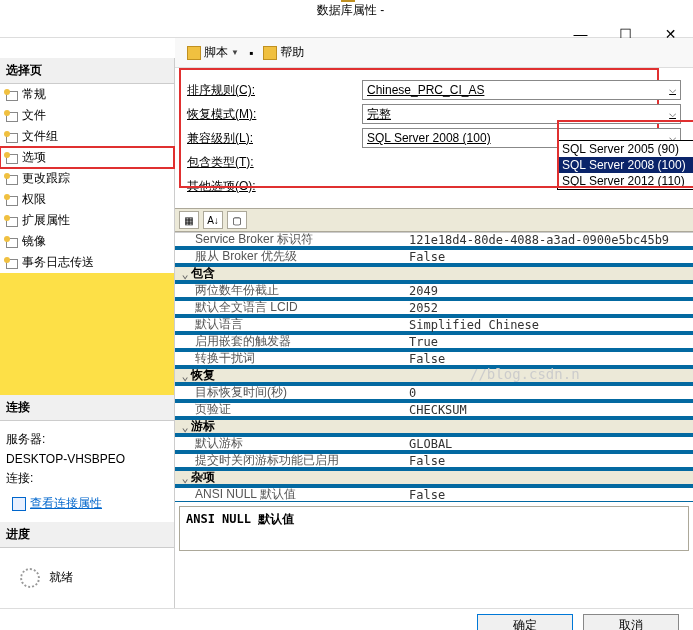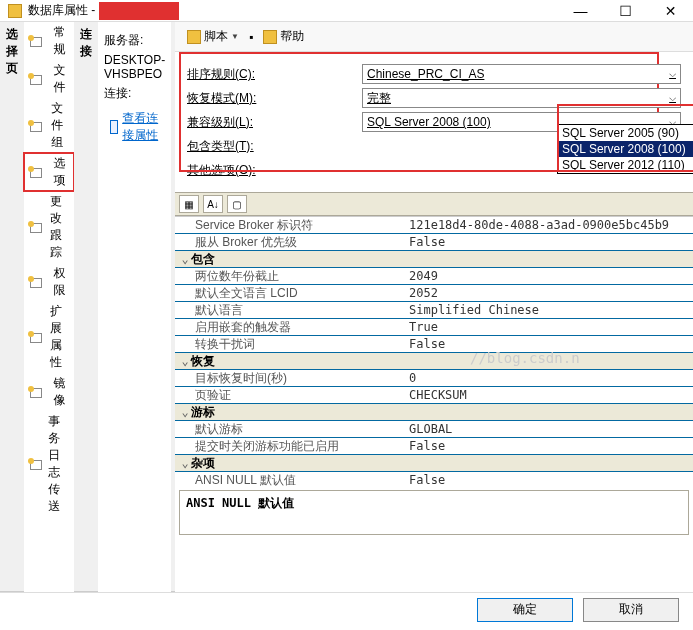--- a/index.html
+++ b/index.html
@@ -1,29 +1,29 @@
 <!DOCTYPE html>
 <html><head>
 <meta charset="utf-8">
 <style>
 * { box-sizing: border-box; margin: 0; padding: 0; font-family: "Microsoft YaHei", Tahoma, sans-serif; font-size: 12px; }
 body { background: #fff; width: 693px; height: 630px; overflow: hidden; }
 
-.titlebar { height: 22px; display: flex; align-items: center; padding-left: 8px; border-bottom: 1px solid #ddd; }
+.titlebar { height: 38px; display: flex; align-items: center; padding-left: 8px; border-bottom: 1px solid #ddd; flex-direction: column; }
 .titlebar .db-icon { width: 14px; height: 14px; background: #f0c040; border: 1px solid #c09020; margin-right: 6px; }
 .titlebar .title { font-size: 12px; }
 .titlebar .redact { width: 80px; height: 18px; background: #e03030; margin-left: 4px; }
 .winbtns { margin-left: auto; display: flex; }
 .winbtns div { width: 45px; height: 30px; display: flex; align-items: center; justify-content: center; font-size: 14px; }
 
 .body { display: flex; height: 570px; }
-.sidebar { width: 175px; background: #fde047; border-right: 1px solid #ccc; display: flex; flex-direction: row; }
+.sidebar { width: 175px; background: #fde047; border-right: 1px solid #ccc; display: flex; flex-direction: column; margin-top: 20px; }
 .panehdr { background: #f0f0f0; border-bottom: 1px solid #ccc; padding: 4px 6px; font-weight: bold; }
 .navlist { background: #fff; }
-.navitem { display: flex; align-items: center; padding: 2px 4px; cursor: pointer; gap: 12px; }
+.navitem { display: flex; align-items: center; padding: 2px 4px; cursor: pointer; }
 .navitem .ico { width: 14px; height: 12px; margin-right: 4px; position: relative; }
 .navitem .ico::before { content: ""; position: absolute; width: 10px; height: 8px; background: #fff; border: 1px solid #888; top: 2px; left: 2px; }
 .navitem .ico::after { content: ""; position: absolute; width: 6px; height: 6px; background: #f0c040; border-radius: 50%; top: 0; left: 0; }
 .navitem.sel { outline: 2px solid #e03030; outline-offset: -1px; }
 .link { color: #0066cc; text-decoration: underline; cursor: pointer; }
 .linkwrap { display: flex; align-items: center; padding: 4px 6px; }
 .linkwrap .lico { width: 14px; height: 14px; border: 1px solid #0066cc; margin-right: 4px; background: #e8f0ff; }
 
 .connection { background: #fff; padding: 6px; }
 .connection .lbl { margin: 4px 0; }
@@ -44,21 +44,21 @@
 .combo { flex: 1; height: 20px; border: 1px solid #888; padding: 0 4px; display: flex; align-items: center; background: #fff; position: relative; font-family: monospace; }
 .combo .arrow { margin-left: auto; font-size: 9px; color: #444; }
 .dropdown { position: absolute; left: 382px; top: 72px; width: 296px; border: 1px solid #000; background: #fff; z-index: 4; font-family: monospace; }
 .dropdown .opt { padding: 1px 4px; }
 .dropdown .opt.hl { background: #0a246a; color: #fff; }
 
 .gridtool { height: 24px; background: #ece9d8; border-top: 1px solid #aca899; border-bottom: 1px solid #aca899; display: flex; align-items: center; padding: 0 4px; gap: 4px; }
 .gtbtn { width: 20px; height: 18px; border: 1px solid #aca899; background: #fff; display: flex; align-items: center; justify-content: center; font-size: 10px; }
 
 .propgrid { height: 270px; overflow: hidden; background: #fff; border-top: 1px solid #ccc; }
-.pgrow { display: flex; border-bottom: 1px solid #0369a1; height: 17px; align-items: center; }
+.pgrow { display: flex; border-bottom: 4px solid #0369a1; height: 17px; align-items: center; }
 .pgcat { background: #ece9d8; font-weight: bold; padding-left: 4px; }
 .pgcat .exp { display: inline-block; width: 12px; text-align: center; color: #666; font-family: monospace; }
 .pgname { width: 230px; padding-left: 20px; color: #555; }
 .pgval { flex: 1; padding-left: 4px; font-family: monospace; color: #333; }
 
 .desc { height: 45px; border: 1px solid #aca899; margin: 4px; padding: 4px 6px; background: #fff; }
 .desc .dt { font-weight: bold; font-family: monospace; }
 .watermark { position: absolute; color: #ccc; font-family: monospace; font-size: 14px; top: 328px; left: 295px; z-index: 0; pointer-events: none; }
 
 .footer { height: 34px; display: flex; justify-content: flex-end; align-items: center; gap: 10px; padding: 0 14px; border-top: 1px solid #ddd; }

